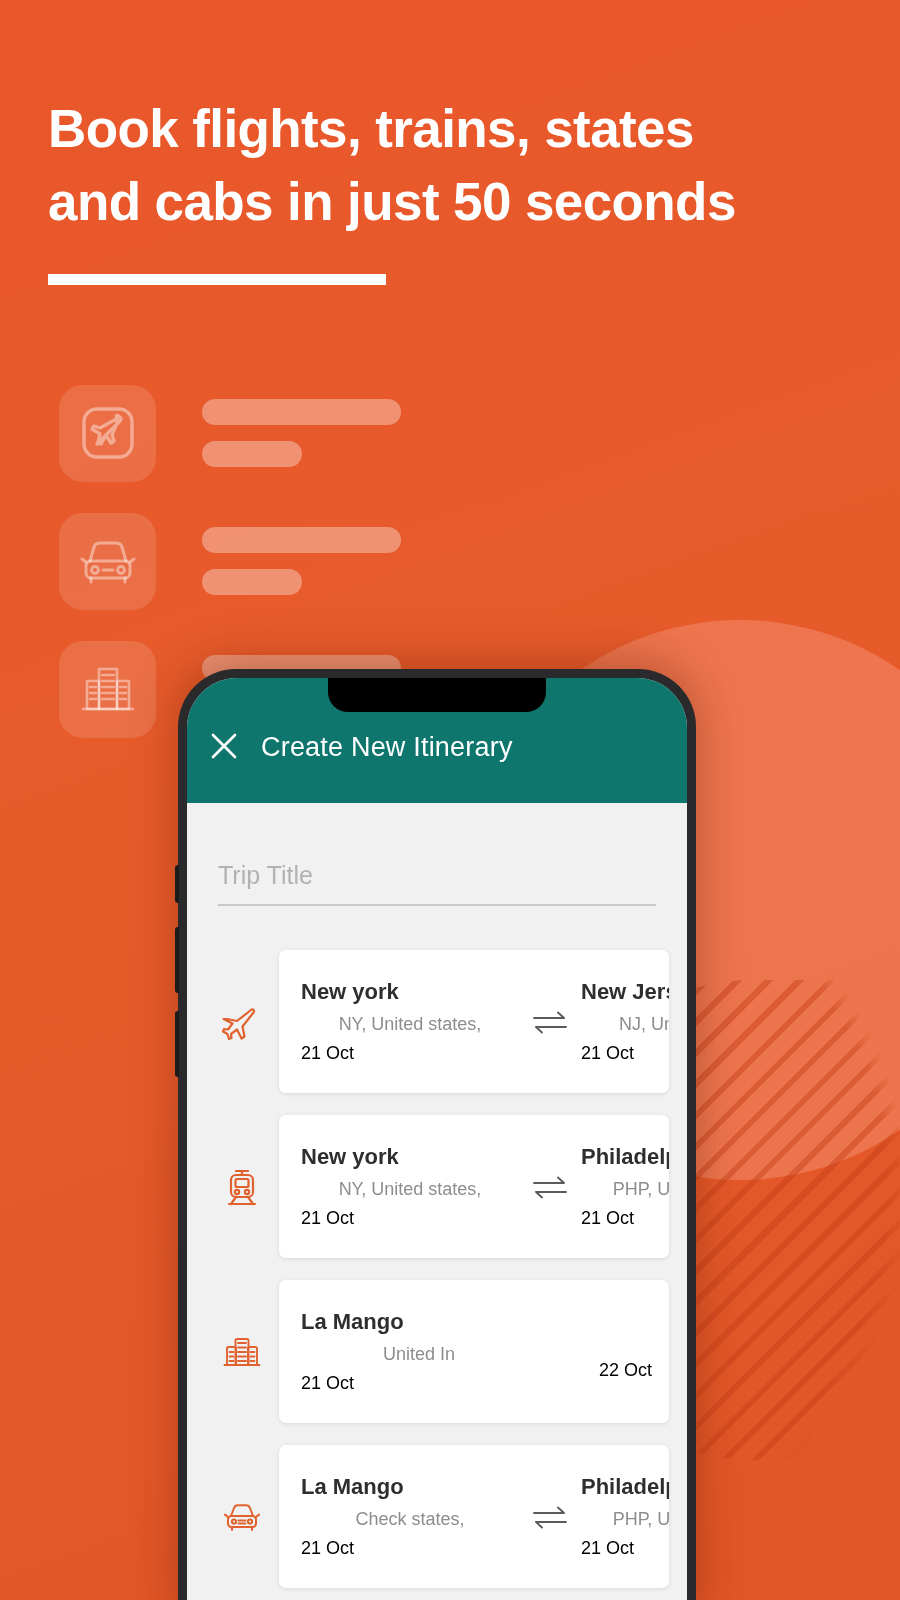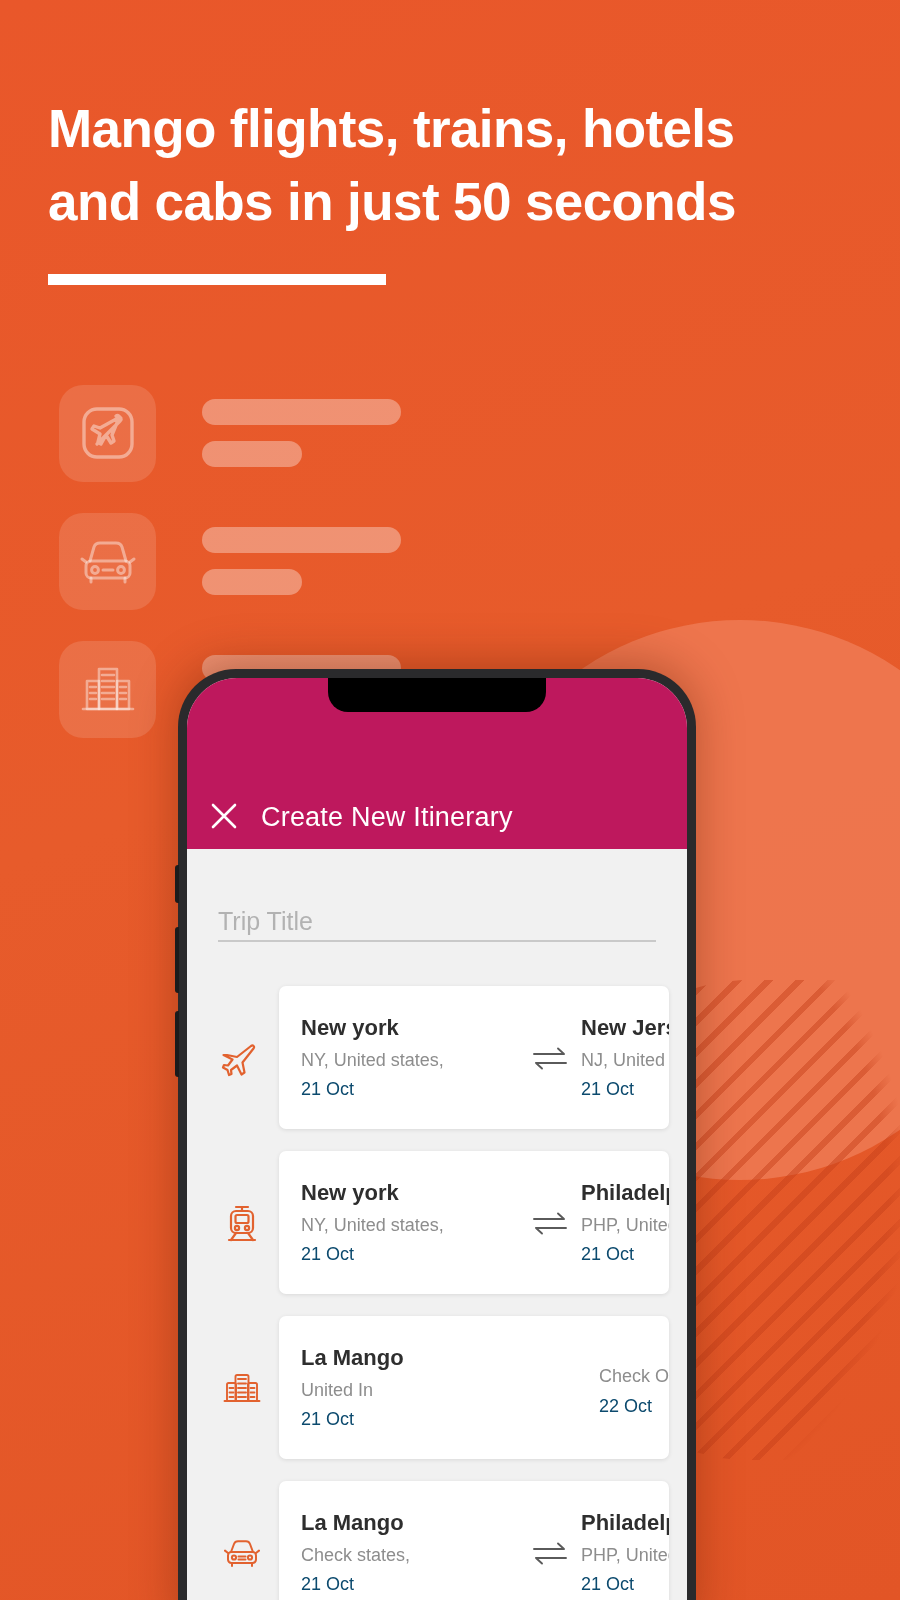--- a/index.html
+++ b/index.html
@@ -155,25 +155,25 @@
     width: 218px;
     height: 34px;
     background: #000000;
     border-radius: 0 0 20px 20px;
     z-index: 5;
   }
 
   
   .appbar {
     position: relative;
-    height: 171px;
-    background: #be185d;
+    height: 125px;
+    background: #0f766e;
     display: flex;
     align-items: flex-end;
-    padding: 0 0 16px 0;
+    padding: 0 0 40px 0;
   }
   .appbar-close {
     width: 74px;
     display: flex;
     align-items: center;
     justify-content: center;
     color: #ffffff;
   }
   .appbar-title {
     color: #ffffff;
@@ -184,21 +184,21 @@
 
   
   .screen-body {
     background: #f1f1f1;
     height: calc(100% - 165px);
     padding: 0 18px;
   }
 
   .trip-title-field {
     margin: 58px 13px 0 13px;
-    padding-bottom: 4px;
+    padding-bottom: 14px;
     border-bottom: 2px solid #c9c9c9;
   }
   .trip-title-placeholder {
     font-size: 25px;
     color: #b2b2b2;
   }
 
   
   .itin-list { margin-top: 44px; }
 
@@ -237,24 +237,25 @@
     color: #2e2e2e;
     white-space: nowrap;
     line-height: 1.25;
   }
   .leg-sub {
     font-size: 18px;
     color: #8d8d8d;
     margin-top: 7px;
     white-space: nowrap;
     line-height: 1.25;
+    text-align: center;
   }
   .leg-date {
     font-size: 18px;
-    color: #0c4a6e;
+    color: #000000;
     margin-top: 7px;
     white-space: nowrap;
     line-height: 1.25;
   }
   .swap {
     width: 62px;
     min-width: 62px;
     display: flex;
     align-items: center;
     justify-content: center;
@@ -267,21 +268,21 @@
 <body>
 
 <div class="bg-root">
   <div class="bg-circle"></div>
   <div class="bg-stripes">
     <div class="bg-stripes-inner"></div>
   </div>
 </div>
 
 <div class="headline-block">
-  <div class="headline">Mango flights, trains, hotels</div>
+  <div class="headline">Book flights, trains, states</div>
   <div class="headline">and cabs in just 50 seconds</div>
   <div class="headline-rule"></div>
 </div>
 
 <div class="feature-list">
 
   <div class="feature-row">
     <div class="feature-tile">
       <svg width="56" height="56" viewBox="0 0 56 56" fill="none" stroke="rgba(255,255,255,0.42)" stroke-width="3.4" stroke-linecap="round" stroke-linejoin="round">
         <rect x="4" y="4" width="48" height="48" rx="13"></rect>

